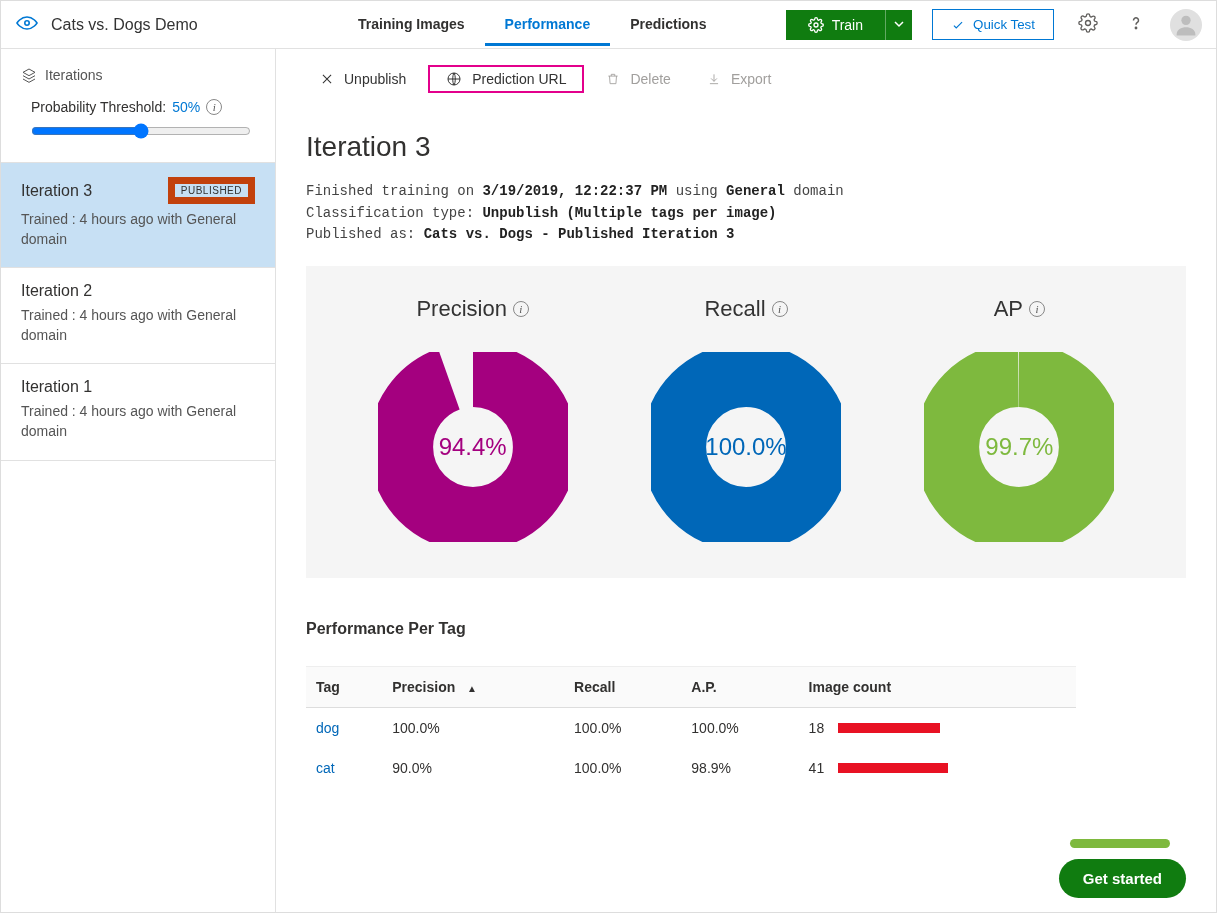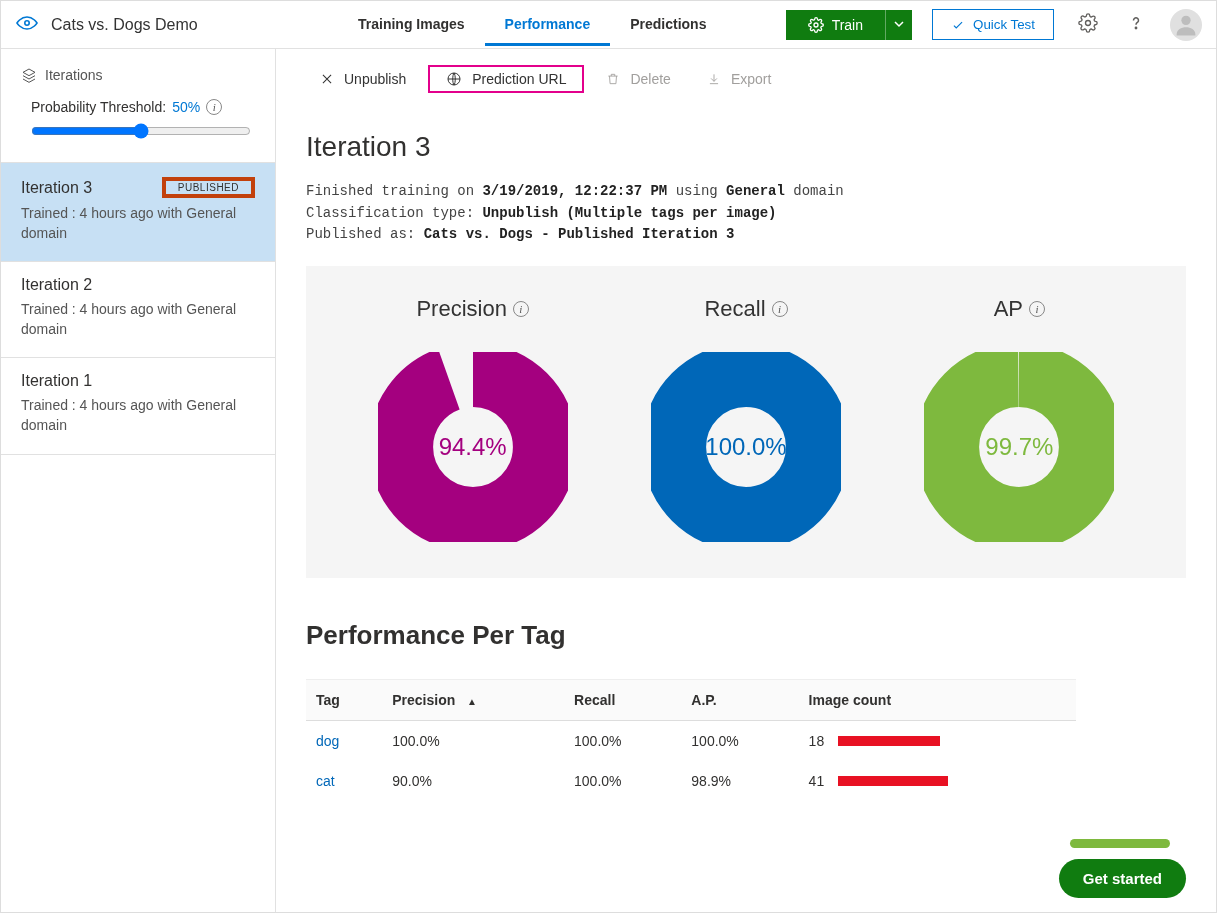--- a/index.html
+++ b/index.html
@@ -28,42 +28,42 @@
   .threshold { padding: 10px 24px 20px 30px; }
   .threshold-label { display: flex; align-items: center; gap: 6px; font-size: 14px; }
   .threshold-val { color: #0078d4; }
   .slider-track-wrap { margin-top: 8px; }
   .slider { width: 100%; }
   .iter-list { border-top: 1px solid #e1e1e1; }
   .iter { padding: 14px 20px 18px; border-bottom: 1px solid #e1e1e1; cursor: pointer; }
   .iter.active { background: #c7e0f4; }
   .iter-row1 { display: flex; justify-content: space-between; align-items: center; }
   .iter-title { font-size: 16px; color: #323130; }
-  .badge { font-size: 10px; border: 4px solid #c2410c; padding: 1px 12px; letter-spacing: .5px; }
+  .badge { font-size: 10px; border: 7px solid #c2410c; padding: 1px 6px; letter-spacing: .5px; }
   .iter-sub { margin-top: 6px; color: #555; font-size: 14px; line-height: 1.4; }
 
   
   .main { flex: 1; padding: 0 0 0 0; overflow: auto; position: relative; }
   .toolbar { padding: 16px 30px 14px; display: flex; gap: 8px; }
   .tbtn { display: flex; align-items: center; gap: 10px; padding: 6px 14px; cursor: pointer; font-size: 14px; color: #333; }
   .tbtn.disabled { color: #a19f9d; cursor: default; }
   .tbtn.highlight { border: 2px solid #e3008c; padding: 4px 16px; }
   .page-title { font-size: 28px; font-weight: 400; margin: 24px 0 18px 30px; }
   .meta { margin: 0 0 0 30px; color: #444; line-height: 1.55; font-family: Liberation Mono, monospace; }
   .meta b { font-weight: 600; color: #222; }
 
   .metrics-panel { margin: 20px 30px 0 30px; background: #f5f5f5; padding: 30px 30px 36px; display: flex; justify-content: space-around; }
   .metric { display: flex; flex-direction: column; align-items: center; }
   .metric-title { font-size: 22px; color: #333; display: flex; align-items: center; gap: 6px; }
   .donut { margin-top: 30px; position: relative; width: 190px; height: 190px; }
   .donut svg { width: 190px; height: 190px; transform: rotate(-90deg); }
   .donut-ring { fill: none; stroke-width: 34; }
   .donut-val { position: absolute; inset: 0; display: flex; align-items: center; justify-content: center; font-size: 24px; font-weight: 400; }
 
-  .section-title { font-size: 26px; margin: 42px 0 0 30px; }
+  .section-title { font-size: 16px; margin: 42px 0 0 30px; }
   .tag-table { margin: 28px 30px 0 30px; width: calc(100% - 170px); border-collapse: collapse; }
   .tag-table th, .tag-table td { text-align: left; padding: 12px 10px; font-size: 14px; }
   .tag-table thead th { border-bottom: 1px solid #ddd; font-weight: 600; color: #323130; background:#fafafa; border-top:1px solid #eee;}
   .sort-ind { font-size: 10px; }
   .tag-link { color: #0067b8; cursor: pointer; }
   .bar-cell { display: flex; align-items: center; gap: 14px; }
   .bar { height: 10px; background: #e81123; }
 
   .progress-pill { position: absolute; right: 46px; bottom: 64px; width: 100px; height: 9px; background: #7eb93e; border-radius: 6px; }
   .get-started { position: absolute; right: 30px; bottom: 14px; background: #107c10; color: #fff; padding: 11px 24px; border: none; border-radius: 22px; font-size: 15px; font-weight: 600; cursor: pointer; }

